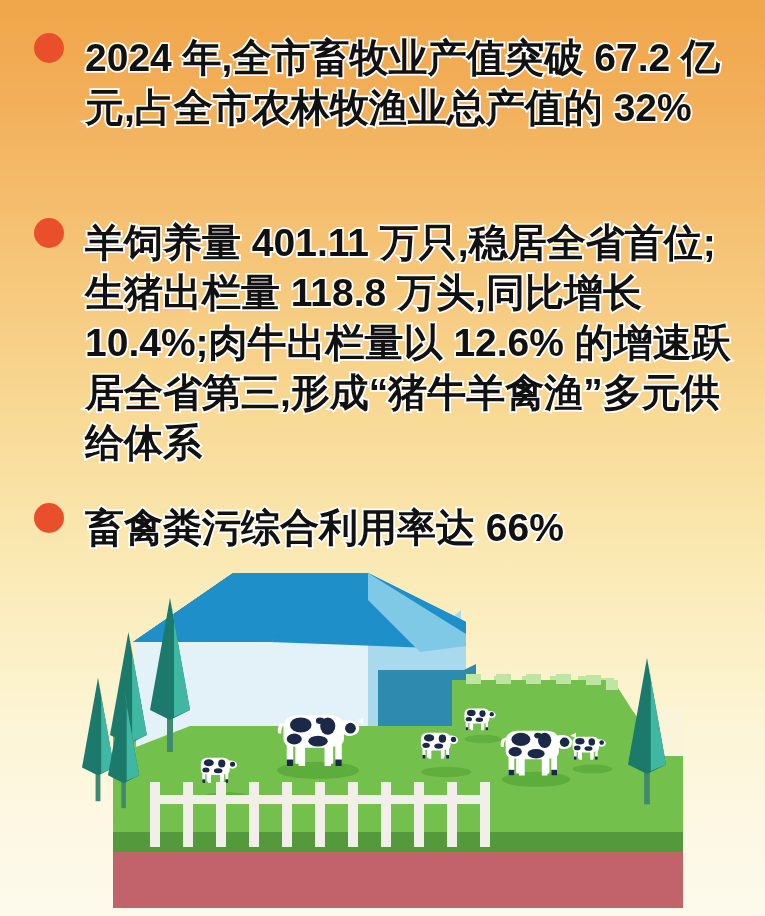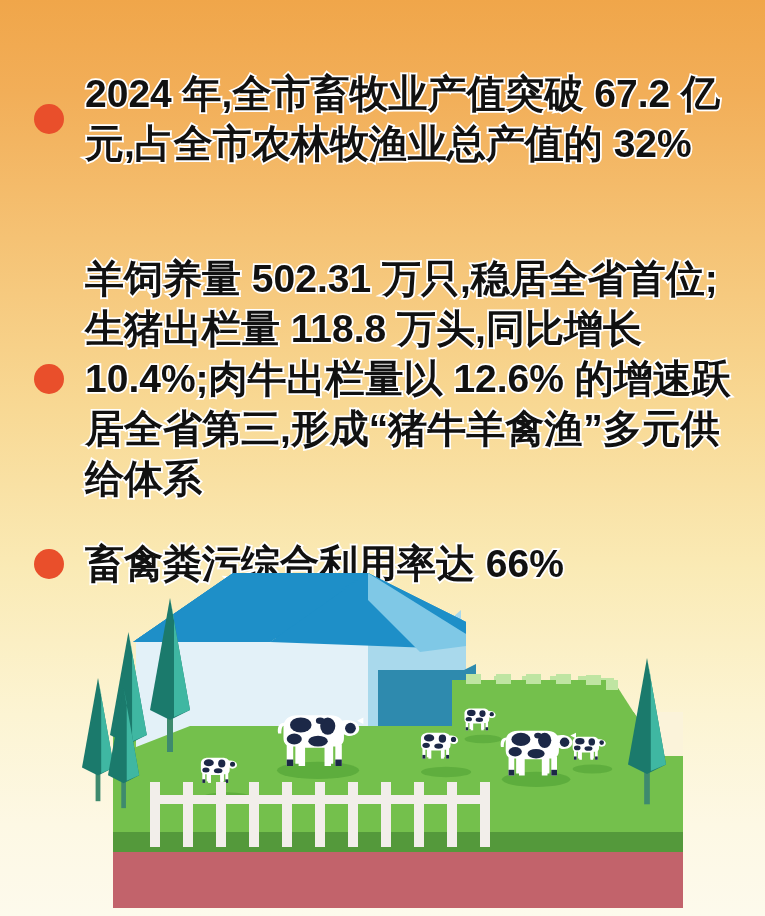--- a/index.html
+++ b/index.html
@@ -26,22 +26,21 @@
 
   
   .bullets {
     position: absolute;
     left: 0; top: 0;
     width: 765px;
   }
   .bullet-row {
     position: absolute;
     display: flex;
-    align-items: center;
-    margin-top: 36px;
+    align-items: flex-start;
   }
   .bullet-dot {
     flex: 0 0 auto;
     width: 30px;
     height: 30px;
     border-radius: 50%;
     background: #e94f2b;
     margin-right: 21px;
   }
   .bullet-text {
@@ -73,21 +72,21 @@
 
   <div class="bullets">
 
     <div class="bullet-row" style="left:34px; top:33px; width:700px;">
       <span class="bullet-dot"></span>
       <span class="bullet-text">2024 年,全市畜牧业产值突破 67.2 亿元,占全市农林牧渔业总产值的 32%</span>
     </div>
 
     <div class="bullet-row" style="left:34px; top:218px; width:700px;">
       <span class="bullet-dot"></span>
-      <span class="bullet-text">羊饲养量 502.31 万只,稳居全省首位;生猪出栏量 118.8 万头,同比增长 10.4%;肉牛出栏量以 12.6% 的增速跃居全省第三,形成“猪牛羊禽渔”多元供给体系</span>
+      <span class="bullet-text">羊饲养量 401.11 万只,稳居全省首位;生猪出栏量 118.8 万头,同比增长 10.4%;肉牛出栏量以 12.6% 的增速跃居全省第三,形成“猪牛羊禽渔”多元供给体系</span>
     </div>
 
     <div class="bullet-row" style="left:34px; top:503px; width:700px;">
       <span class="bullet-dot"></span>
       <span class="bullet-text">畜禽粪污综合利用率达 66%</span>
     </div>
 
   </div>
 
   <div id="scene">

